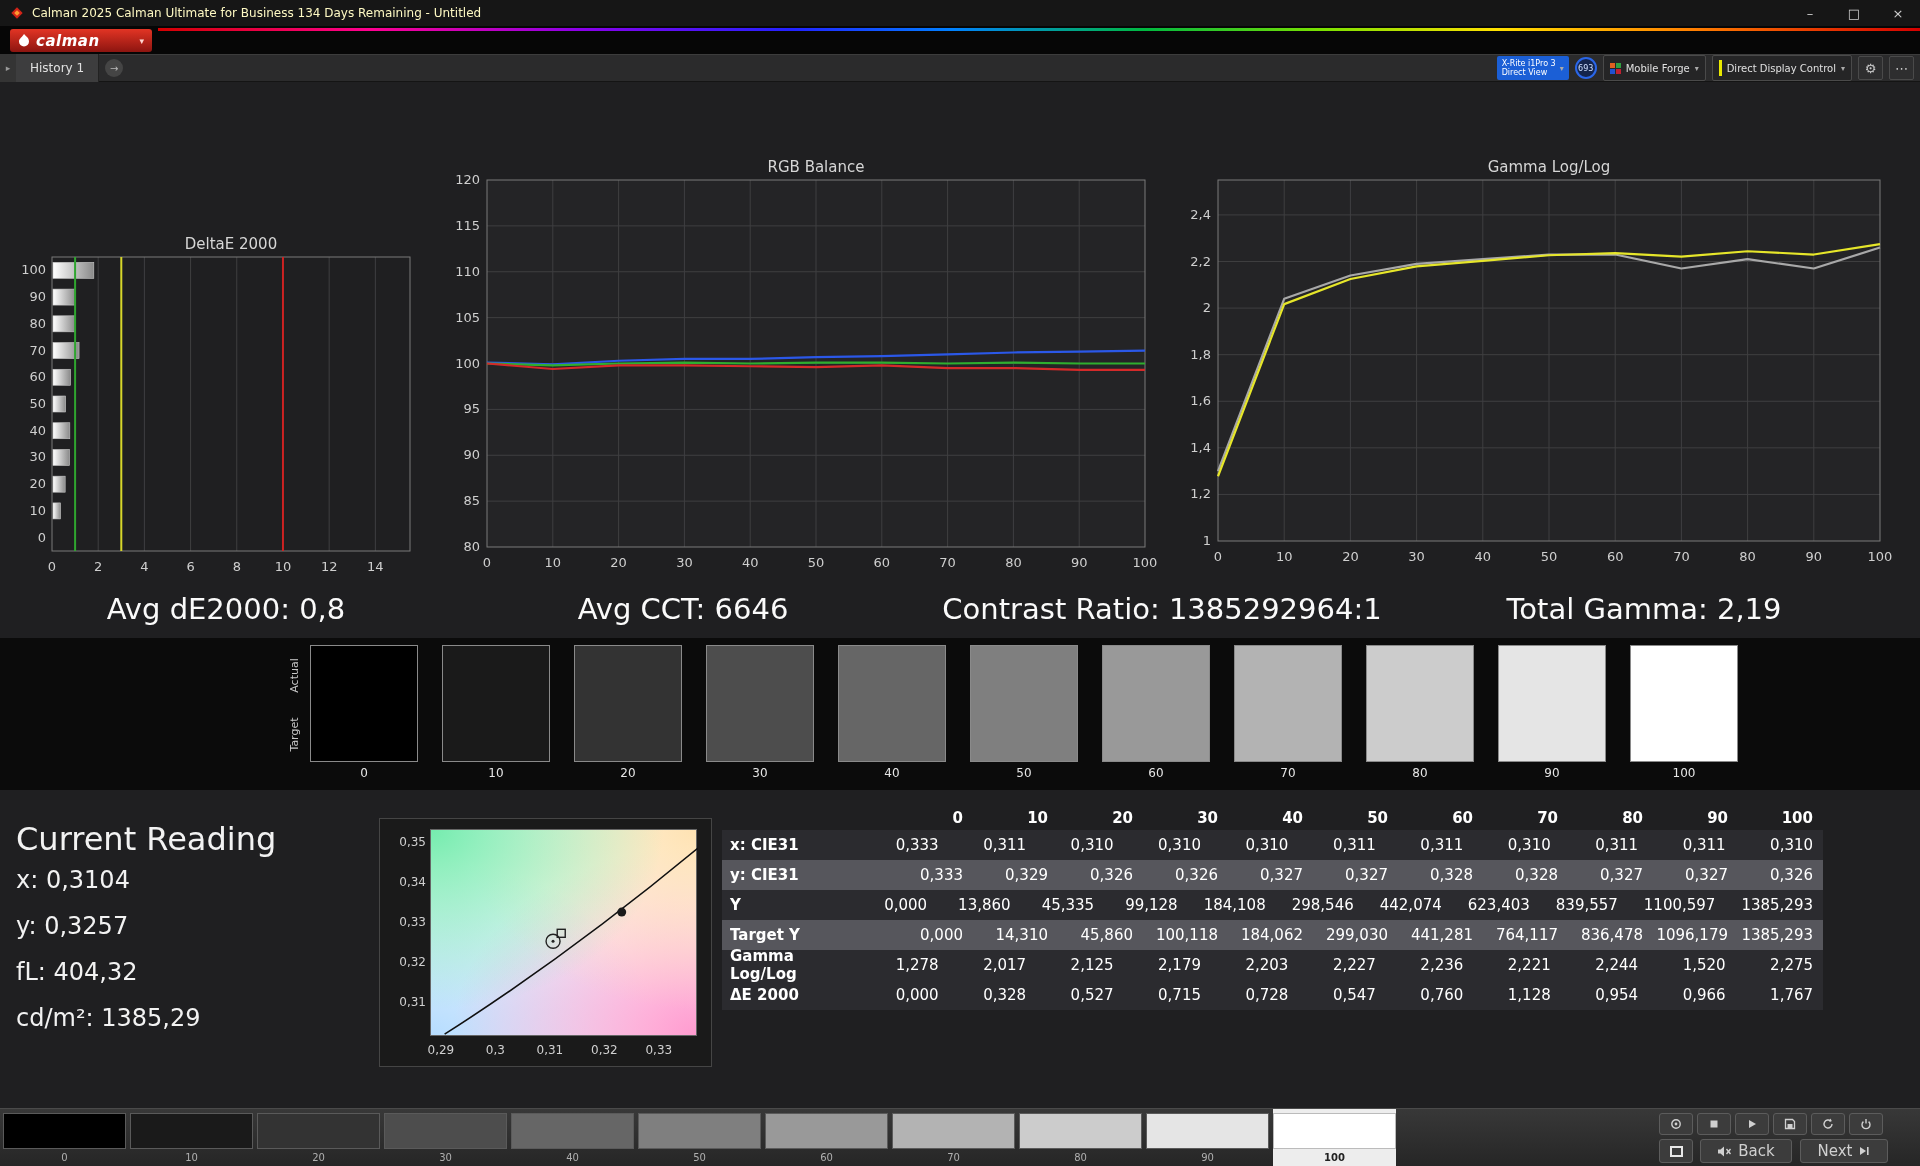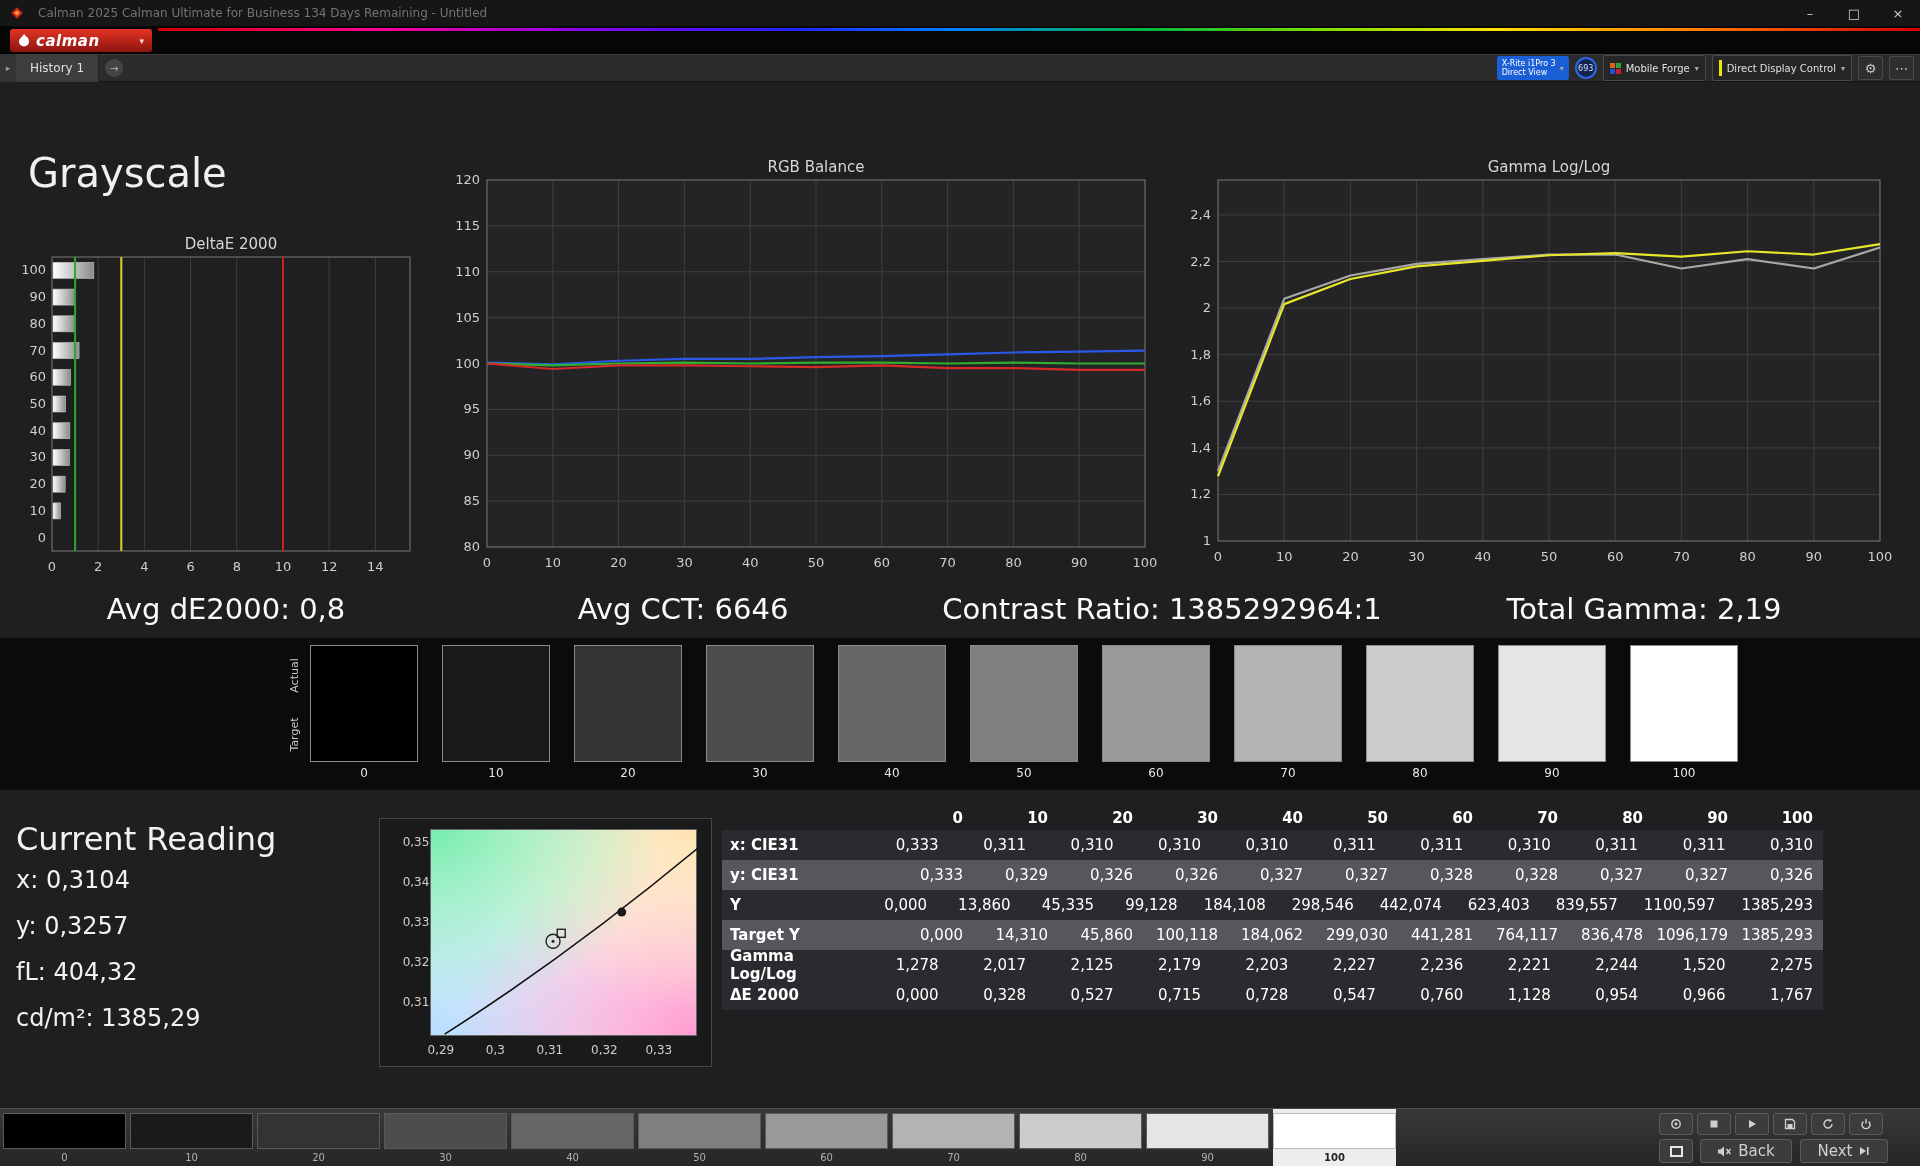--- a/index.html
+++ b/index.html
@@ -4,21 +4,21 @@
 <style>
 *{margin:0;padding:0;box-sizing:border-box;}
 html,body{width:1920px;height:1166px;overflow:hidden;background:#1f1f21;
   font-family:"DejaVu Sans","Liberation Sans",sans-serif;}
 #root{position:absolute;left:0;top:0;width:1920px;height:1166px;background:#1f1f21;}
 .abs{position:absolute;}
 
 
 .titlebar{left:0;top:0;width:1920px;height:26px;background:#161616;display:flex;align-items:center;}
 .app-icon{width:14px;height:14px;margin:0 8px 0 10px;flex:0 0 auto;}
-.win-title{font-size:12px;color:#737373;white-space:nowrap;margin-left:6px;}
+.win-title{font-size:12px;color:#fef9c3;white-space:nowrap;}
 .win-controls{margin-left:auto;display:flex;height:100%;}
 .win-btn{width:44px;height:100%;display:flex;align-items:center;justify-content:center;color:#cfcfcf;font-size:13px;}
 
 
 .logobar{left:0;top:26px;width:1920px;height:28px;background:#060606;font-style:italic;}
 .calman-logo{position:absolute;left:10px;top:3px;width:142px;height:23px;border-radius:3px;
   background:linear-gradient(#e23424,#8d1510);display:flex;align-items:center;color:#fff;}
 .calman-brand{font-size:15px;font-weight:bold;letter-spacing:.5px;margin-left:6px;}
 .logo-chev{margin-left:auto;margin-right:8px;font-size:9px;color:#ffd8d2;}
 .rainbow{position:absolute;left:158px;top:2px;width:1762px;height:3px;
@@ -67,21 +67,21 @@
 .cie-panel{left:379px;top:818px;width:333px;height:249px;background:#1a1a1a;border:1px solid #454545;}
 .cie-plot{position:absolute;left:50px;top:10px;width:267px;height:207px;border:1px solid #666;
   background:
    radial-gradient(at 0% 0%, rgba(110,235,170,.95), rgba(110,235,170,0) 62%),
    radial-gradient(at 100% 0%, rgba(255,225,175,.95), rgba(255,225,175,0) 62%),
    radial-gradient(at 100% 100%, rgba(255,150,205,.95), rgba(255,150,205,0) 65%),
    radial-gradient(at 0% 100%, rgba(170,215,255,.85), rgba(170,215,255,0) 60%),
    #fdfdfd;}
 .cie-svg{position:absolute;left:0;top:0;}
 .cie-tick{position:absolute;color:#d0d0d0;font-size:12px;}
-.cie-ytick{left:17px;width:38px;text-align:center;}
+.cie-ytick{left:8px;width:38px;text-align:right;}
 .cie-xtick{top:224px;width:36px;text-align:center;}
 
 
 .mtable{left:722px;top:806px;width:1101px;}
 .trow{display:flex;height:30px;}
 .trow.thead{height:24px;}
 .tcell{width:85px;display:flex;align-items:center;justify-content:flex-end;padding-right:10px;font-size:15px;color:#fff;}
 .tlabel{width:166px;justify-content:flex-start;padding-left:8px;font-weight:bold;}
 .thead .tcell{font-weight:bold;}
 .trow.dark{background:#2b2b2f;gap:16px;}
@@ -160,21 +160,20 @@
       </div>
       <div class="icon-btn">
         <span>⚙</span>
       </div>
       <div class="icon-btn">
         <span>⋯</span>
       </div>
     </div>
   </div>
 
-  <div class="abs page-title">Grayscale</div>
 
   <svg id="chart-deltae" class="chart" style="left:0;top:236px" width="440" height="346">
       <defs>
         <linearGradient id="barg" x1="0" y1="0" x2="1" y2="0">
           <stop offset="0%" stop-color="#ffffff"></stop>
           <stop offset="100%" stop-color="#8a8a8a"></stop>
         </linearGradient>
       </defs>
       <text x="231" y="13" text-anchor="middle" class="chart-title">DeltaE 2000</text>
       <text x="52" y="335" text-anchor="middle" class="tick">0</text>

